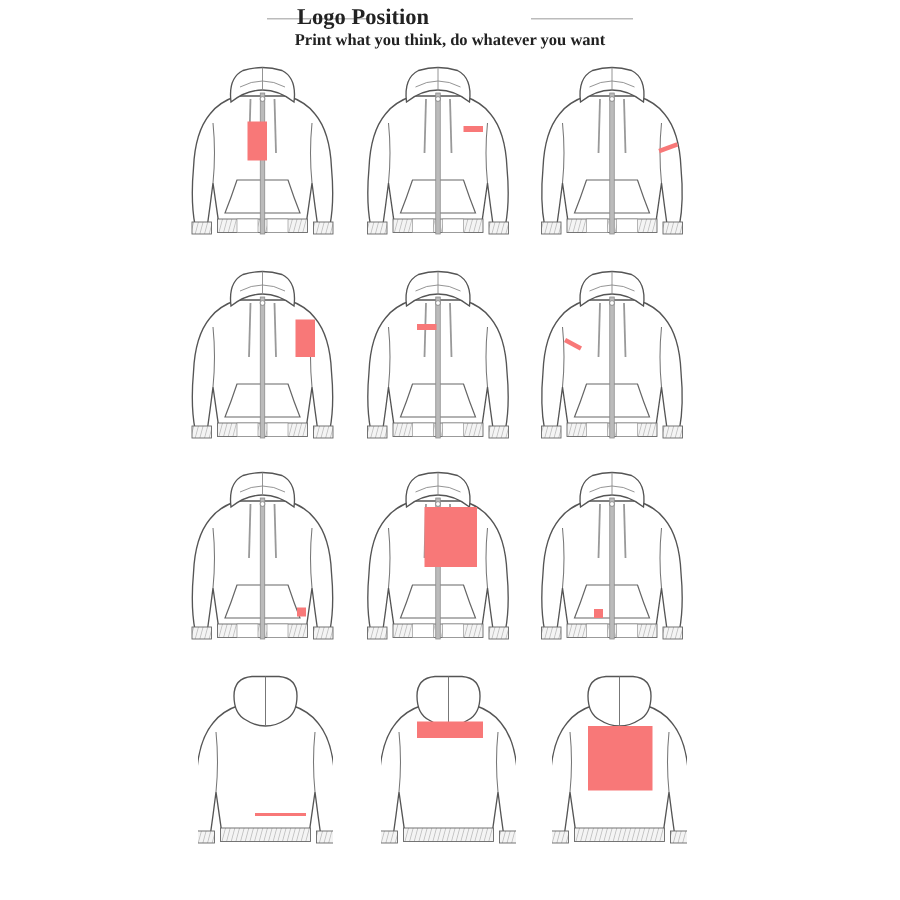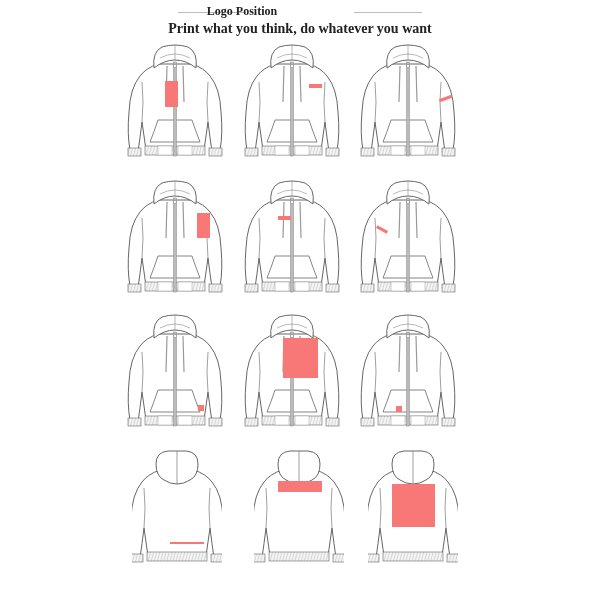--- a/index.html
+++ b/index.html
@@ -1,19 +1,19 @@
 <!DOCTYPE html>
 <html><head>
 <meta charset="utf-8">
 <style>
   html, body { margin:0; padding:0; background:#ffffff; }
   body { width:600px; height:600px; position:relative; overflow:hidden; font-family:"DejaVu Serif", serif; }
   .header { position:absolute; left:0; top:0; width:600px; height:40px; }
-  .title { position:absolute; left:0; width:484px; top:4px; text-align:center; font-weight:bold; font-size:12px; color:#222; font-family:"Liberation Serif", serif; }
-  .subtitle { position:absolute; left:0; width:600px; top:21px; text-align:center; font-weight:bold; font-size:14px; color:#222; font-family:"Liberation Serif", serif; }
+  .title { position:absolute; left:0; width:484px; top:4px; text-align:center; font-weight:bold; font-size:15px; color:#222; font-family:"Liberation Serif", serif; }
+  .subtitle { position:absolute; left:0; width:600px; top:21px; text-align:center; font-weight:bold; font-size:11px; color:#222; font-family:"Liberation Serif", serif; }
   .rule { position:absolute; top:12px; height:1px; background:#bbb; }
   .rule.left { left:178px; width:68px; }
   .rule.right { left:354px; width:68px; }
   .hoodie { position:absolute; width:110px; height:130px; }
   .hoodie svg { width:110px; height:130px; display:block; }
   .logo { position:absolute; background:#f87878; }
 </style>
 </head>
 <body>
 

